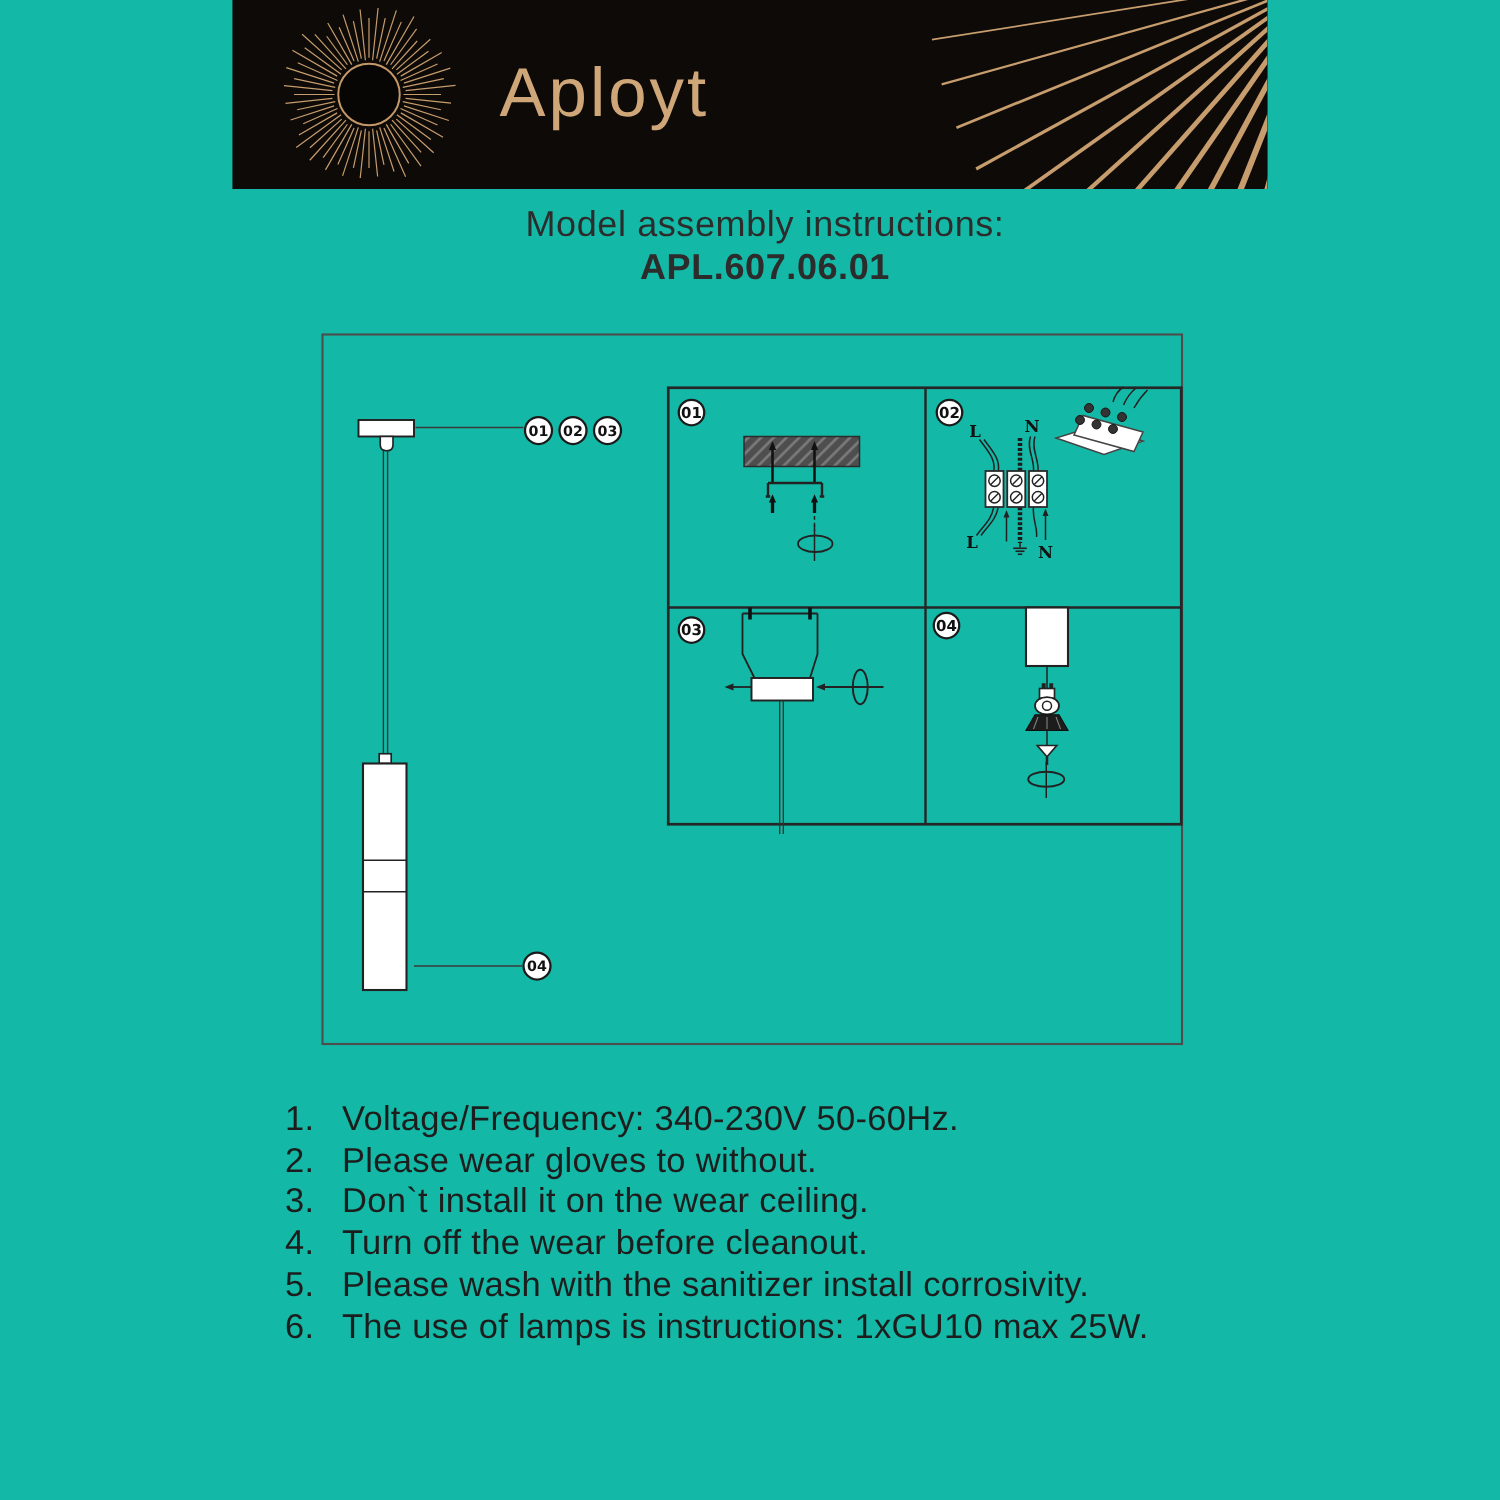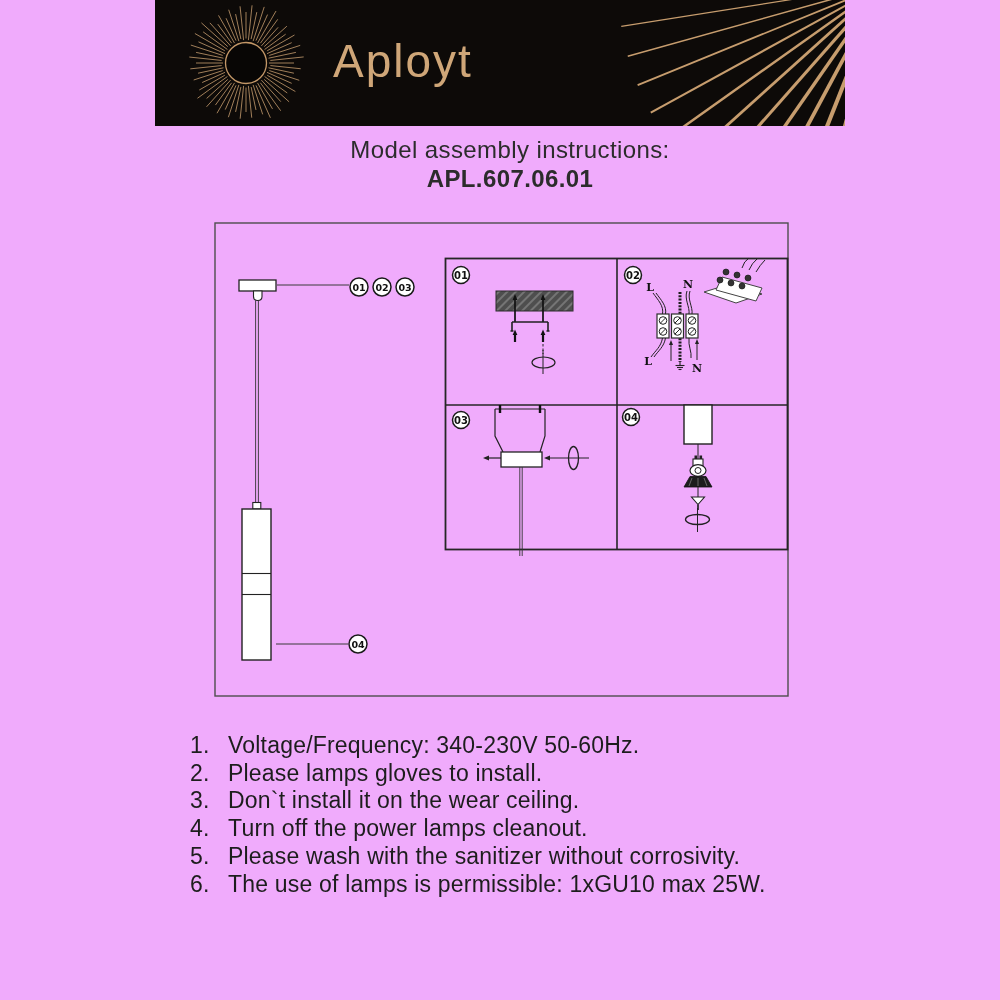--- a/index.html
+++ b/index.html
@@ -1,16 +1,16 @@
 <!DOCTYPE html>
 <html><head>
 <meta charset="utf-8">
 <style>
   html,body{margin:0;padding:0;background:#ffffff;}
-  #page{position:relative;width:1000px;height:1000px;background:#f0abfc;overflow:hidden;
+  #page{position:relative;width:1000px;height:1000px;background:#14b8a6;overflow:hidden;
         font-family:"Liberation Sans",sans-serif;}
   
   #banner{position:absolute;left:155px;top:0;width:690px;height:126px;background:#0d0a08;overflow:hidden;}
   #banner svg{display:block;}
   
   #title-block{position:absolute;left:12px;top:135px;width:996px;text-align:center;color:#2c2c2c;}
   #title-block .t1{font-size:24px;letter-spacing:0.4px;line-height:29px;}
   #title-block .t2{font-size:24px;letter-spacing:0.4px;line-height:29px;font-weight:bold;}
   
   #diagram{position:absolute;left:0;top:0;}
@@ -306,33 +306,33 @@
     </g>
   </svg>
 
   <div id="instructions">
     <div class="inst-row">
       <span class="inst-num">1.</span>
       <span class="inst-text">Voltage/Frequency: 340-230V 50-60Hz.</span>
     </div>
     <div class="inst-row">
       <span class="inst-num">2.</span>
-      <span class="inst-text">Please lamps gloves to install.</span>
+      <span class="inst-text">Please wear gloves to without.</span>
     </div>
     <div class="inst-row">
       <span class="inst-num">3.</span>
       <span class="inst-text">Don`t install it on the wear ceiling.</span>
     </div>
     <div class="inst-row">
       <span class="inst-num">4.</span>
-      <span class="inst-text">Turn off the power lamps cleanout.</span>
+      <span class="inst-text">Turn off the wear before cleanout.</span>
     </div>
     <div class="inst-row">
       <span class="inst-num">5.</span>
-      <span class="inst-text">Please wash with the sanitizer without corrosivity.</span>
+      <span class="inst-text">Please wash with the sanitizer install corrosivity.</span>
     </div>
     <div class="inst-row">
       <span class="inst-num">6.</span>
-      <span class="inst-text">The use of lamps is permissible: 1xGU10 max 25W.</span>
+      <span class="inst-text">The use of lamps is instructions: 1xGU10 max 25W.</span>
     </div>
   </div>
 
 </div>
 
 </body></html>

